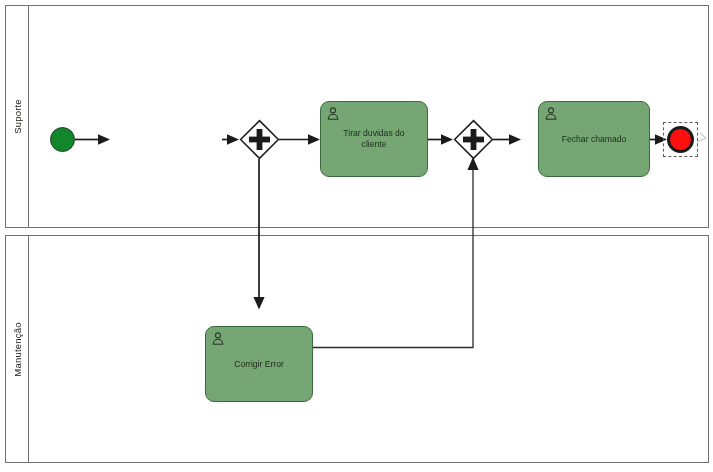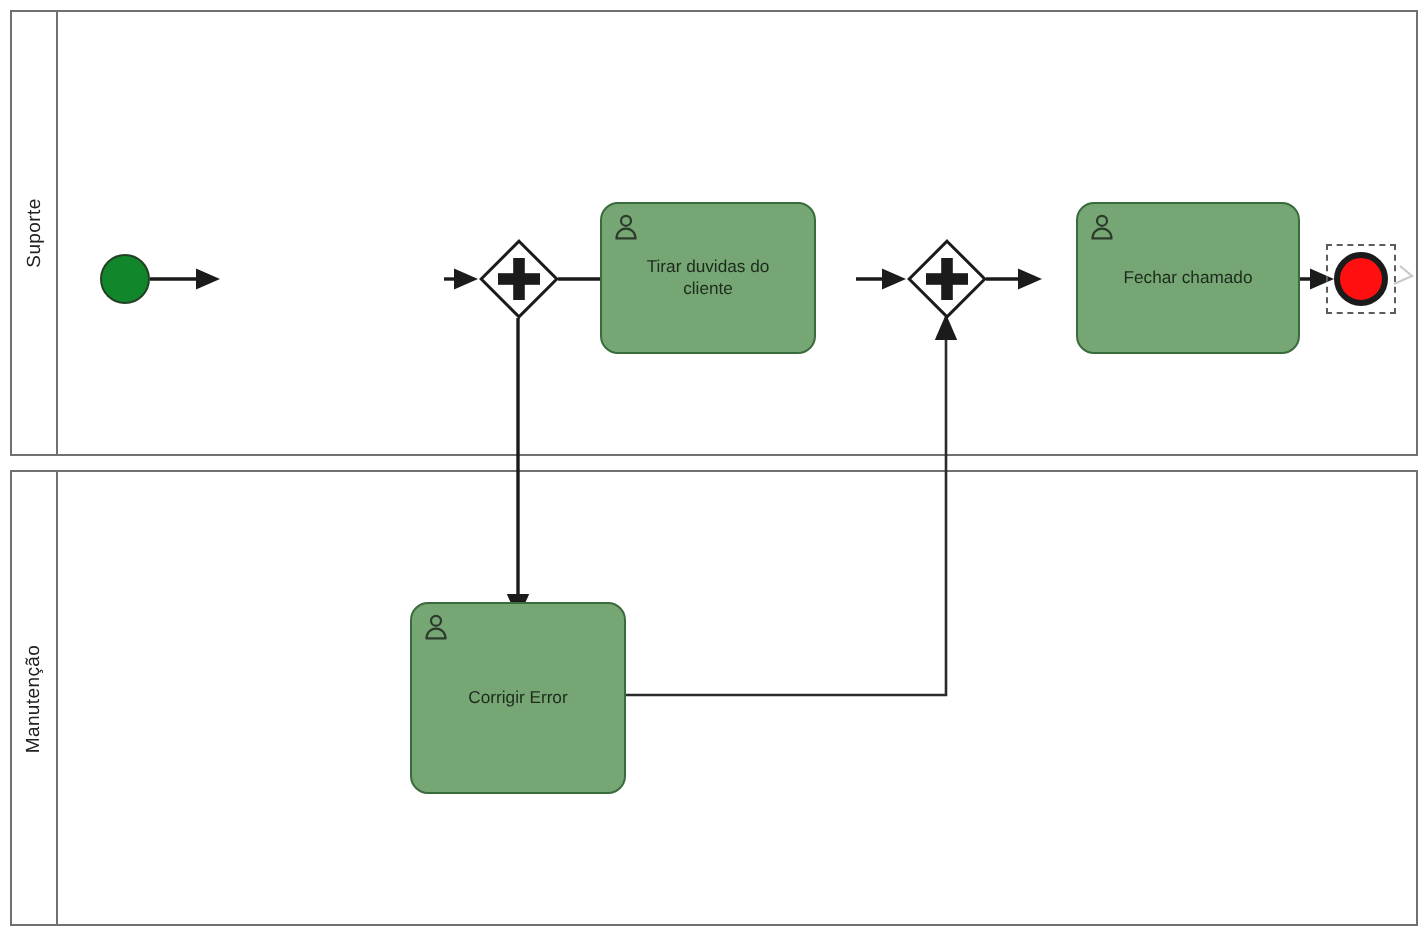--- a/index.html
+++ b/index.html
@@ -213,21 +213,21 @@
   <div class="gateway" style="left:239px; top:119px; width:41px; height:41px;">
     <svg width="41" height="41" viewBox="0 0 41 41">
       <polygon points="20.5,1.6 39.4,20.5 20.5,39.4 1.6,20.5" fill="#ffffff" stroke="#1b1b1b" stroke-width="1.5"></polygon>
       <g fill="#1b1b1b">
         <rect x="10" y="17.6" width="21" height="5.8"></rect>
         <rect x="17.6" y="10" width="5.8" height="21"></rect>
       </g>
     </svg>
   </div>
 
-  <div class="task" style="left:300px; top:101px; width:108px; height:76px;">
+  <div class="task" style="left:320px; top:101px; width:108px; height:76px;">
     <svg class="task-icon" viewBox="0 0 12 13">
       <circle cx="6" cy="3.4" r="2.5" fill="none" stroke="#2b3a2b" stroke-width="1.1"></circle>
       <path d="M1.3 12.2 C1.3 8.6 4 7.3 6 7.3 C8 7.3 10.7 8.6 10.7 12.2" fill="none" stroke="#2b3a2b" stroke-width="1.1"></path>
       <line x1="0.8" y1="12.2" x2="11.2" y2="12.2" stroke="#2b3a2b" stroke-width="1.1"></line>
     </svg>
     <div class="task-label">Tirar duvidas do
 cliente</div>
   </div>
 
   <div class="gateway" style="left:453px; top:119px; width:41px; height:41px;">
@@ -247,21 +247,21 @@
       <line x1="0.8" y1="12.2" x2="11.2" y2="12.2" stroke="#2b3a2b" stroke-width="1.1"></line>
     </svg>
     <div class="task-label">Fechar chamado</div>
   </div>
 
   <div class="end-event-wrap" style="left:663px; top:122px; width:35px; height:35px;">
     <div class="selection-box" style="left:0; top:0; width:35px; height:35px;"></div>
     <div class="end-event" style="left:4px; top:4px; width:27px; height:27px;"></div>
   </div>
 
-  <div class="task" style="left:205px; top:301px; width:108px; height:96px;">
+  <div class="task" style="left:205px; top:326px; width:108px; height:76px;">
     <svg class="task-icon" viewBox="0 0 12 13">
       <circle cx="6" cy="3.4" r="2.5" fill="none" stroke="#2b3a2b" stroke-width="1.1"></circle>
       <path d="M1.3 12.2 C1.3 8.6 4 7.3 6 7.3 C8 7.3 10.7 8.6 10.7 12.2" fill="none" stroke="#2b3a2b" stroke-width="1.1"></path>
       <line x1="0.8" y1="12.2" x2="11.2" y2="12.2" stroke="#2b3a2b" stroke-width="1.1"></line>
     </svg>
     <div class="task-label">Corrigir Error</div>
   </div>
 
 </div>
 

